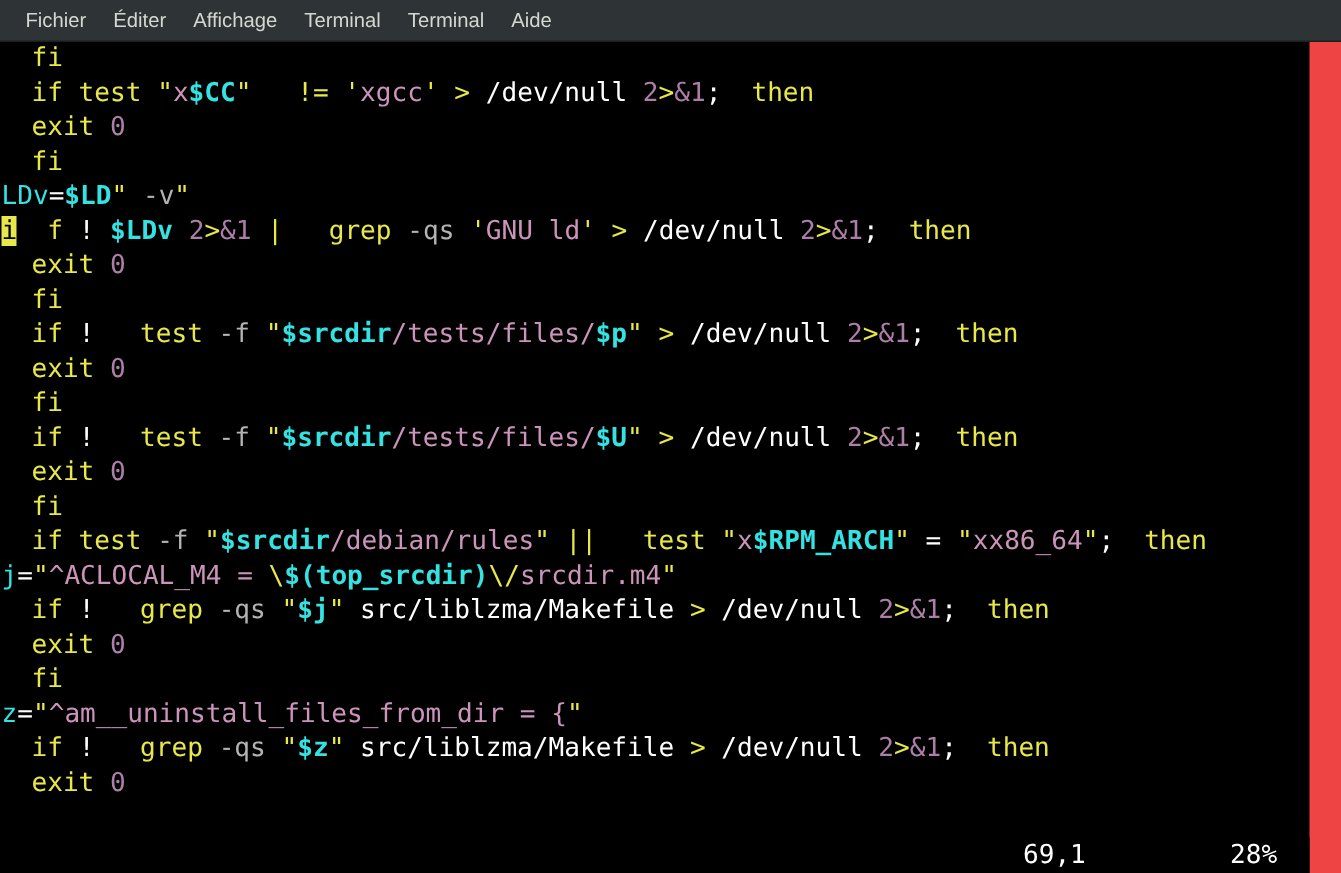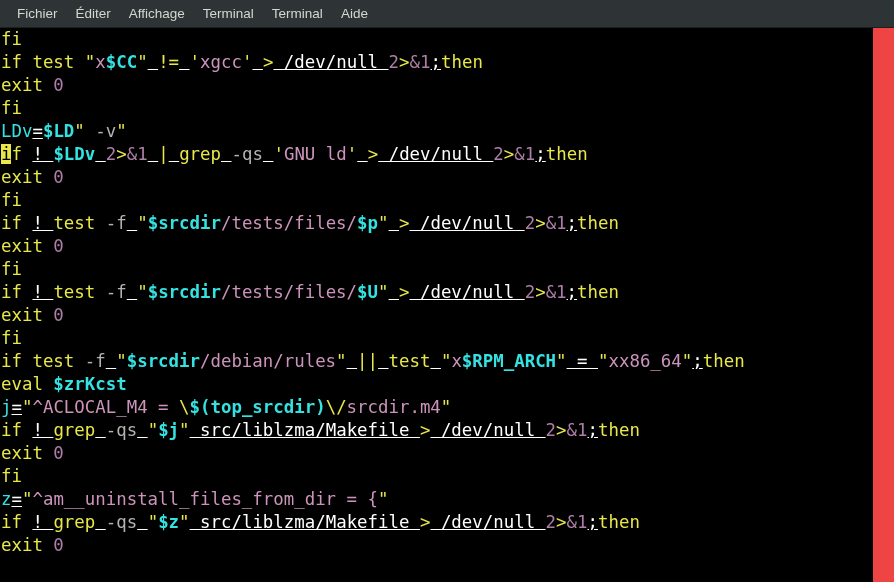--- a/index.html
+++ b/index.html
@@ -63,22 +63,22 @@
     padding: 0;
   }
   .line {
     height: 23px;
     white-space: pre;
     padding-left: 1px;
     box-sizing: border-box;
   }
 
   
-  .kw      { color: #e8e84a; }            
-  .plain   { color: #ffffff; text-decoration: underline; }            
+  .kw      { color: #e8e84a; margin-left: 20px; }            
+  .plain   { color: #ffffff; }            
   .var     { color: #34e2e2; font-weight: bold; }            
   .varb    { color: #34e2e2; font-weight: normal; } 
   .str     { color: #e8e84a; }            
   .mauve   { color: #cc94bb; }            
   .num     { color: #ad7fa8; }            
   .op      { color: #e8e84a; }            
   .dim     { color: #b3b3b3; }            
 
   .cursor {
     background: #e8e84a;
@@ -170,36 +170,39 @@
     <div class="line"><span class="kw">fi</span></div>
 
     <div class="line"><span class="kw">if </span><span class="plain">! </span><span class="kw">test </span><span class="dim">-f</span><span class="plain"> </span><span class="str">"</span><span class="var">$srcdir</span><span class="mauve">/tests/files/</span><span class="var">$U</span><span class="str">"</span><span class="plain"> </span><span class="op">&gt;</span><span class="plain"> /dev/null </span><span class="num">2</span><span class="op">&gt;</span><span class="num">&amp;1</span><span class="plain">;</span><span class="kw">then</span></div>
 
     <div class="line"><span class="kw">exit </span><span class="num">0</span></div>
 
     <div class="line"><span class="kw">fi</span></div>
 
     <div class="line"><span class="kw">if test </span><span class="dim">-f</span><span class="plain"> </span><span class="str">"</span><span class="var">$srcdir</span><span class="mauve">/debian/rules</span><span class="str">"</span><span class="plain"> </span><span class="op">||</span><span class="plain"> </span><span class="kw">test</span><span class="plain"> </span><span class="str">"</span><span class="mauve">x</span><span class="var">$RPM_ARCH</span><span class="str">"</span><span class="plain"> = </span><span class="str">"</span><span class="mauve">xx86_64</span><span class="str">"</span><span class="plain">;</span><span class="kw">then</span></div>
 
-    <div class="line"><span class="kw">eval </span><span class="var">$zrKcst</span></div>
 
     <div class="line"><span class="varb">j</span><span class="plain">=</span><span class="str">"</span><span class="mauve">^ACLOCAL_M4 = </span><span class="str">\</span><span class="var">$(top_srcdir)</span><span class="str">\/</span><span class="mauve">srcdir.m4</span><span class="str">"</span></div>
 
     <div class="line"><span class="kw">if </span><span class="plain">! </span><span class="kw">grep</span><span class="plain"> </span><span class="dim">-qs</span><span class="plain"> </span><span class="str">"</span><span class="var">$j</span><span class="str">"</span><span class="plain"> src/liblzma/Makefile </span><span class="op">&gt;</span><span class="plain"> /dev/null </span><span class="num">2</span><span class="op">&gt;</span><span class="num">&amp;1</span><span class="plain">;</span><span class="kw">then</span></div>
 
     <div class="line"><span class="kw">exit </span><span class="num">0</span></div>
 
     <div class="line"><span class="kw">fi</span></div>
 
     <div class="line"><span class="varb">z</span><span class="plain">=</span><span class="str">"</span><span class="mauve">^am__uninstall_files_from_dir = {</span><span class="str">"</span></div>
 
     <div class="line"><span class="kw">if </span><span class="plain">! </span><span class="kw">grep</span><span class="plain"> </span><span class="dim">-qs</span><span class="plain"> </span><span class="str">"</span><span class="var">$z</span><span class="str">"</span><span class="plain"> src/liblzma/Makefile </span><span class="op">&gt;</span><span class="plain"> /dev/null </span><span class="num">2</span><span class="op">&gt;</span><span class="num">&amp;1</span><span class="plain">;</span><span class="kw">then</span></div>
 
     <div class="line"><span class="kw">exit </span><span class="num">0</span></div>
 
   </div>
 
+  <div id="statusline">
+    <span id="status-pos">69,1</span>
+    <span id="status-pct">28%</span>
+  </div>
 
   <div id="scrollbar-track">
     <div id="scrollbar-thumb"></div>
   </div>
 
 </div>
 
 </body></html>

